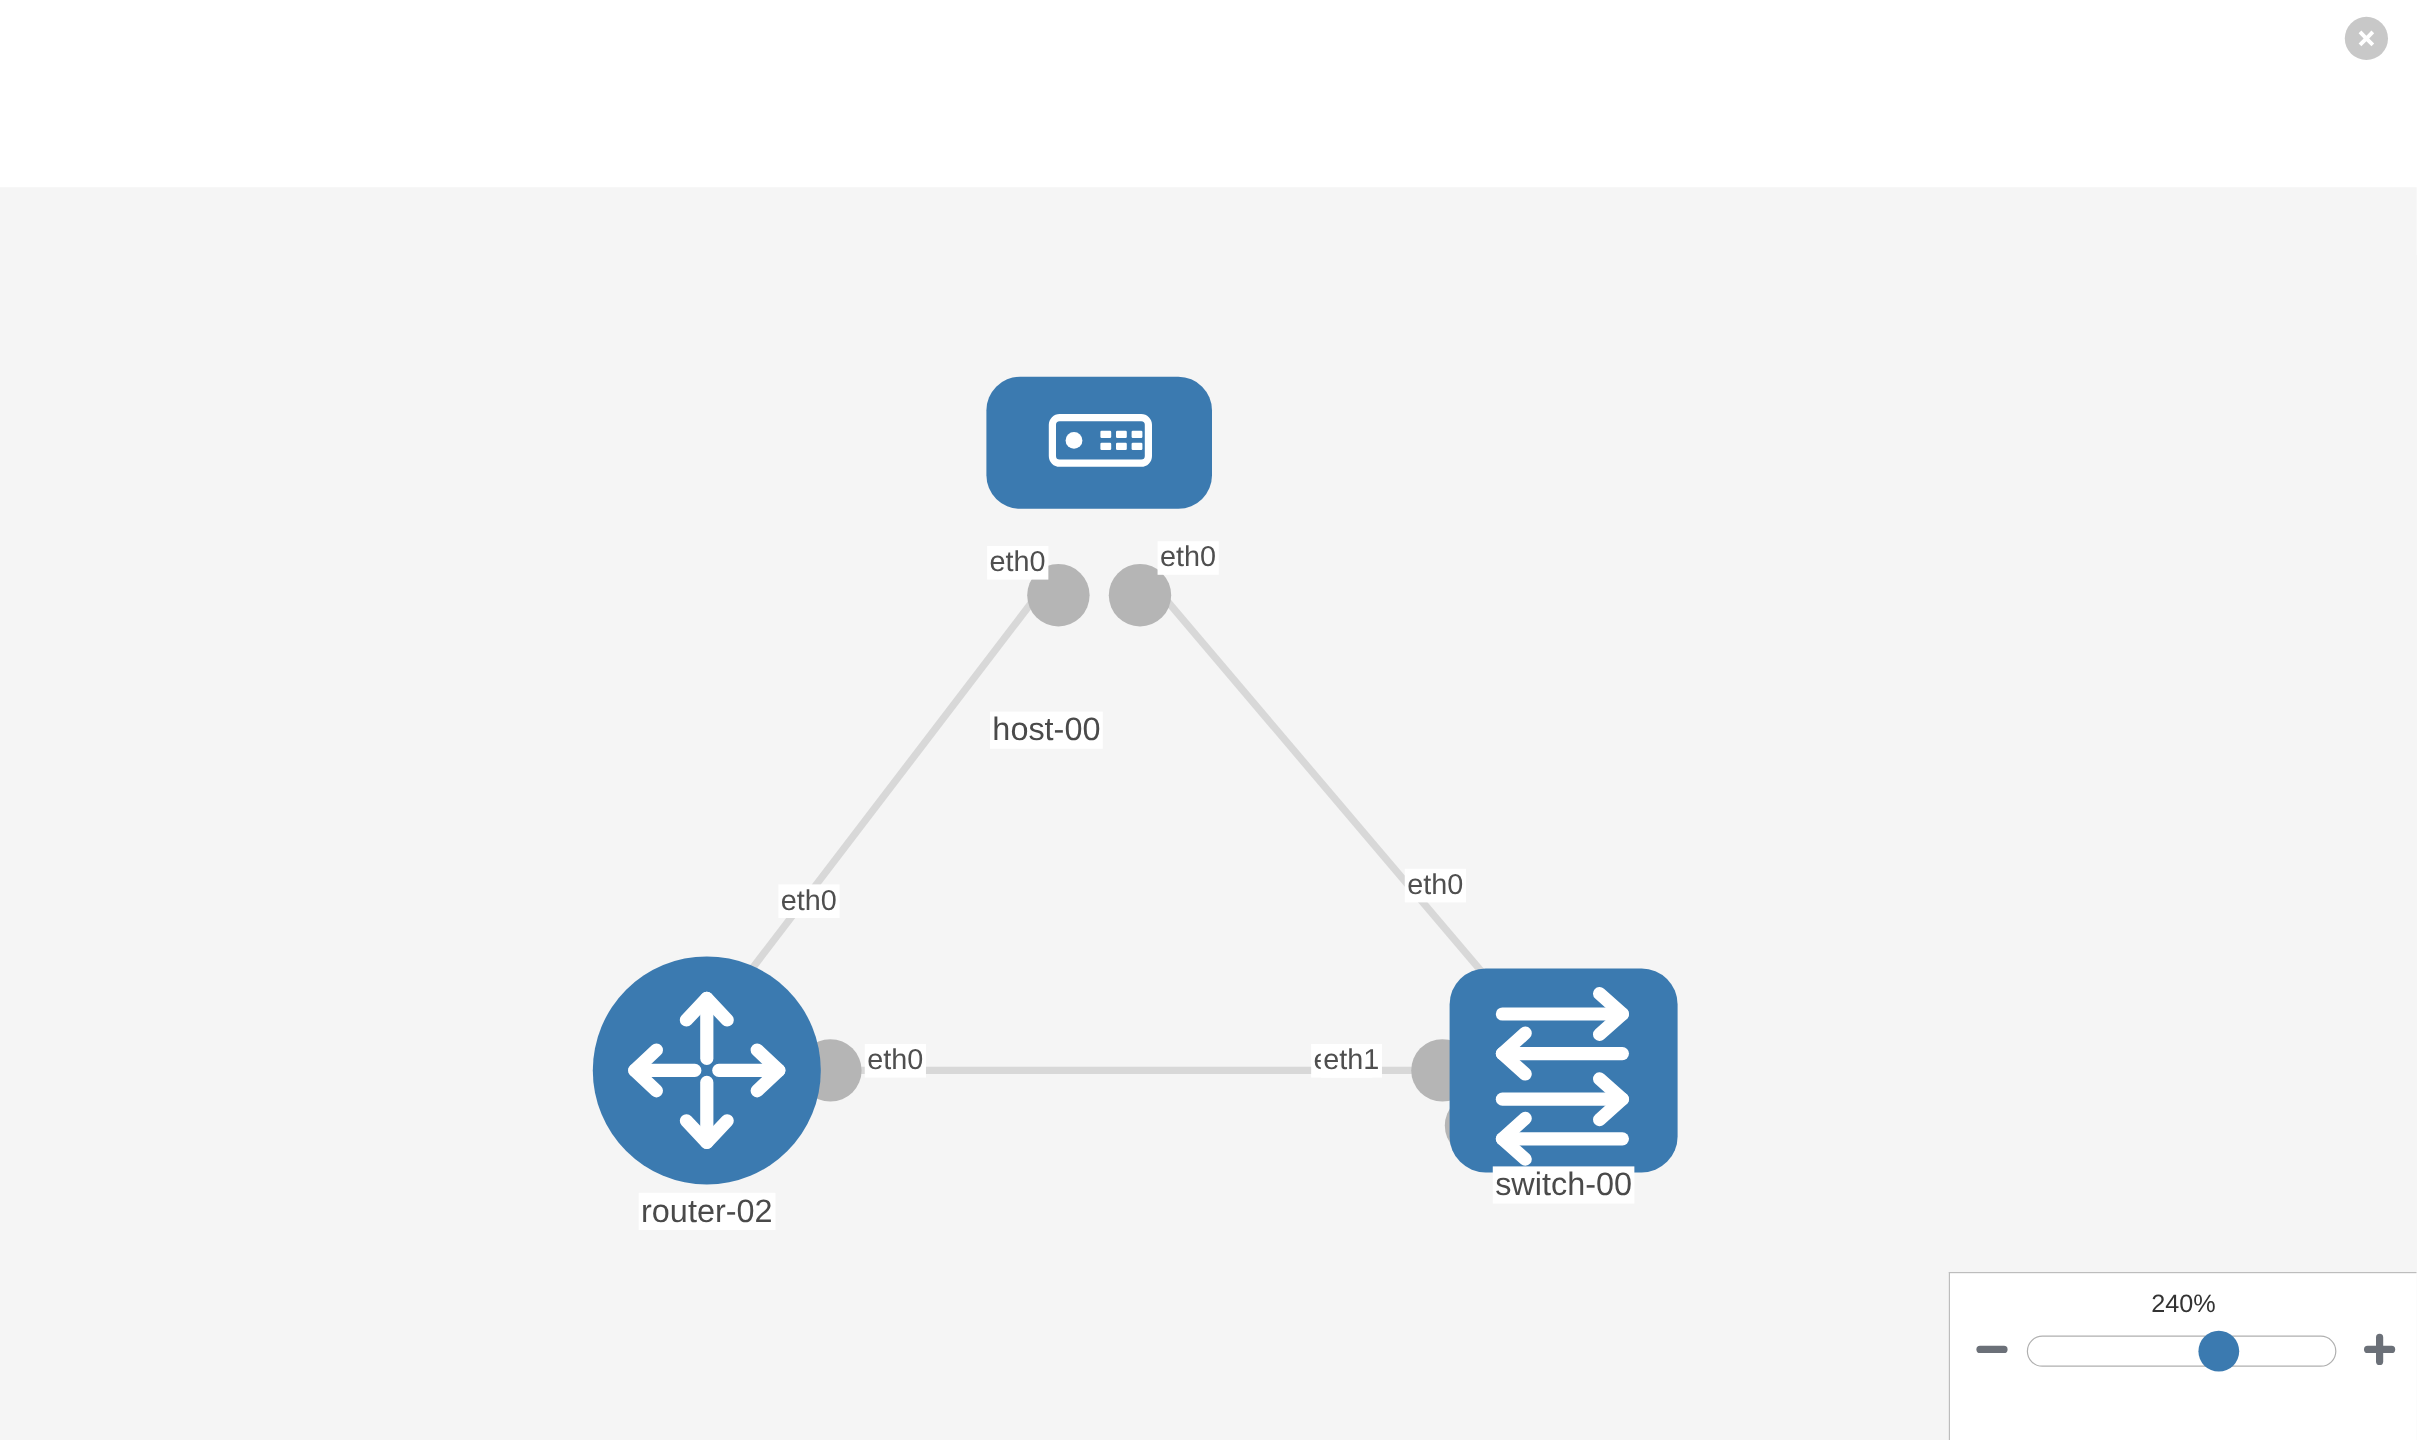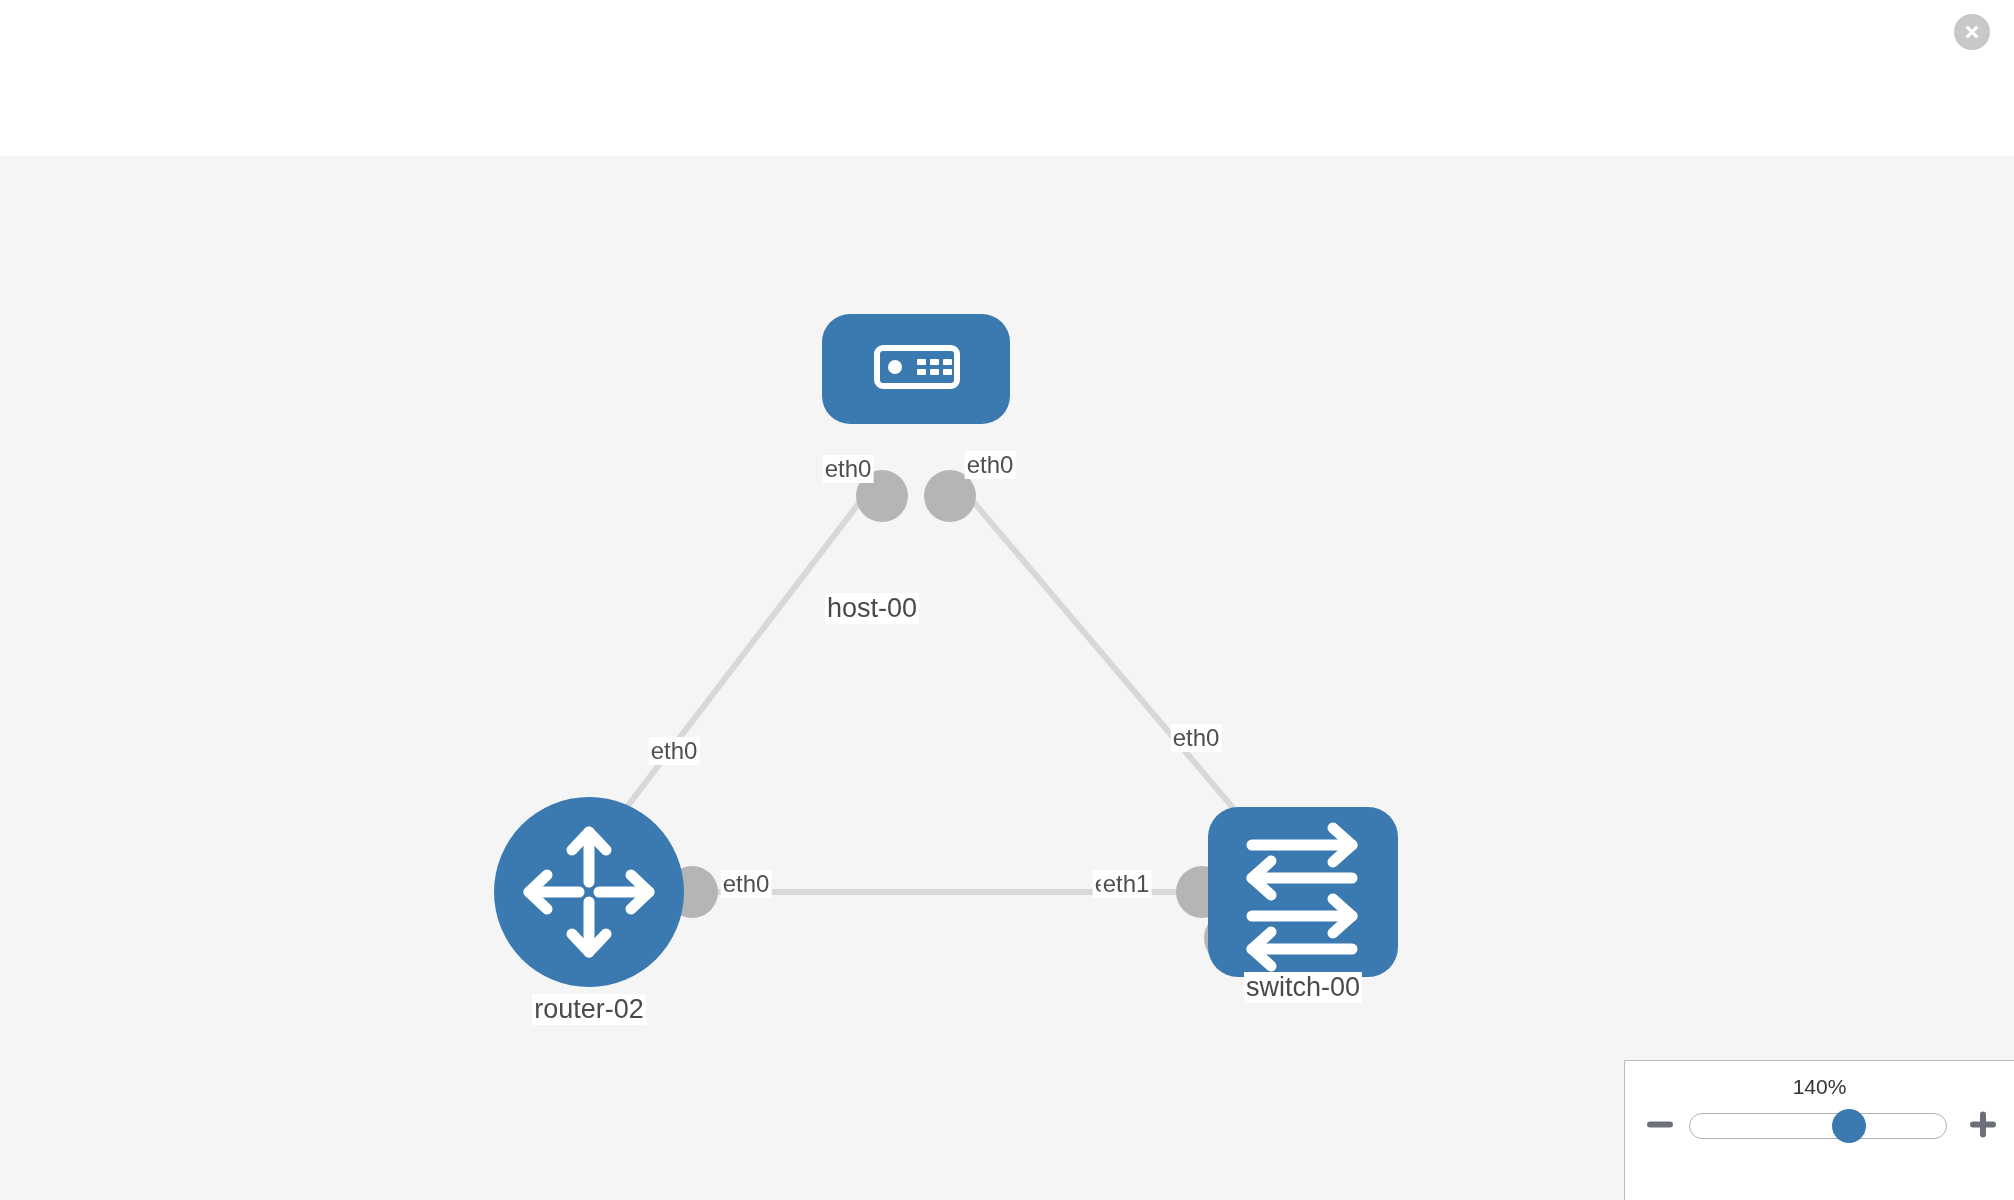--- a/index.html
+++ b/index.html
@@ -202,21 +202,21 @@
 
     <div class="edge-label" style="left:848px; top:313px;">eth0</div>
     <div class="edge-label" style="left:990px; top:309px;">eth0</div>
     <div class="edge-label" style="left:674px; top:595px;">eth0</div>
     <div class="edge-label" style="left:1196px; top:582px;">eth0</div>
     <div class="edge-label" style="left:746px; top:728px;">eth0</div>
     <div class="edge-label" style="left:1118px; top:728px;">eth0</div>
     <div class="edge-label" style="left:1126px; top:728px;">eth1</div>
 
     <div class="zoom-panel">
-      <div class="zoom-pct">140%</div>
+      <div class="zoom-pct">240%</div>
       <div class="zoom-minus">
         <svg width="34" height="34" viewBox="0 0 34 34" aria-hidden="true">
           <rect x="4" y="14.5" width="26" height="6" rx="3" fill="#6b7078"></rect>
         </svg>
       </div>
       <div class="zoom-slider">
         <div class="zoom-handle" id="zoom-handle" style="left: 62%;"></div>
       </div>
       <div class="zoom-plus">
         <svg width="34" height="34" viewBox="0 0 34 34" aria-hidden="true">

